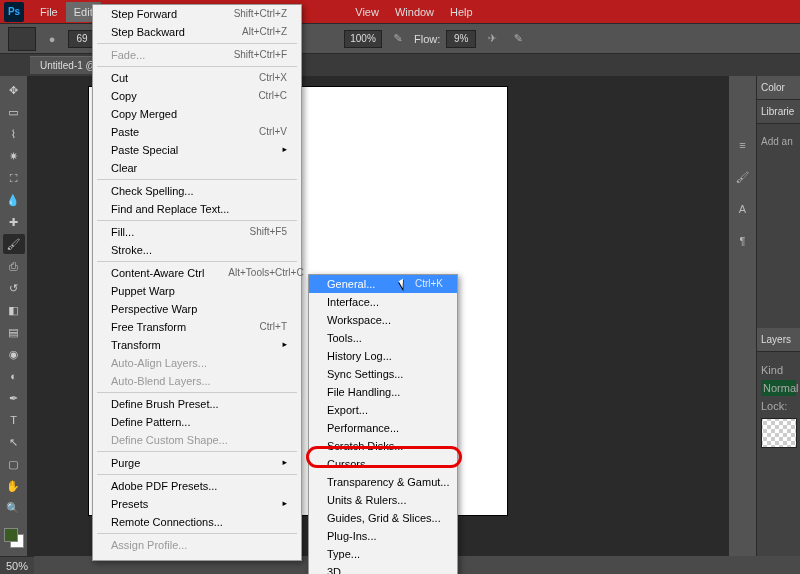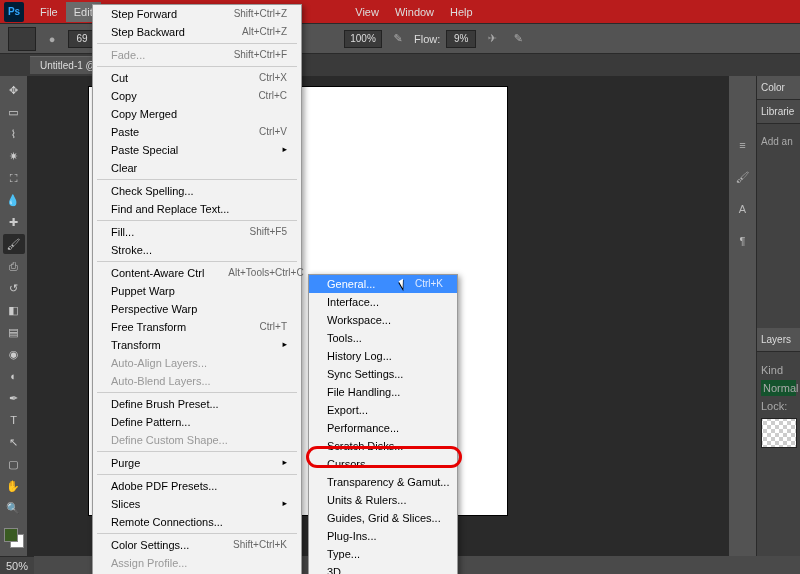--- a/index.html
+++ b/index.html
@@ -237,31 +237,27 @@
     <div class="sep"></div>
     <div class="row">
       <span>Purge</span>
       <span class="arrow">▸</span>
     </div>
     <div class="sep"></div>
     <div class="row">
       <span>Adobe PDF Presets...</span>
     </div>
     <div class="row">
-      <span>Slices</span>
+      <span>Presets</span>
       <span class="arrow">▸</span>
     </div>
     <div class="row">
       <span>Remote Connections...</span>
     </div>
     <div class="sep"></div>
-    <div class="row">
-      <span>Color Settings...</span>
-      <span class="shortcut">Shift+Ctrl+K</span>
-    </div>
     <div class="row disabled">
       <span>Assign Profile...</span>
     </div>
     <div class="row"></div>
   </div>
 
 <div class="dropdown prefs-menu" id="prefs-dd">
     <div class="row highlight">
       <span>General...</span>
       <span class="shortcut">Ctrl+K</span>

